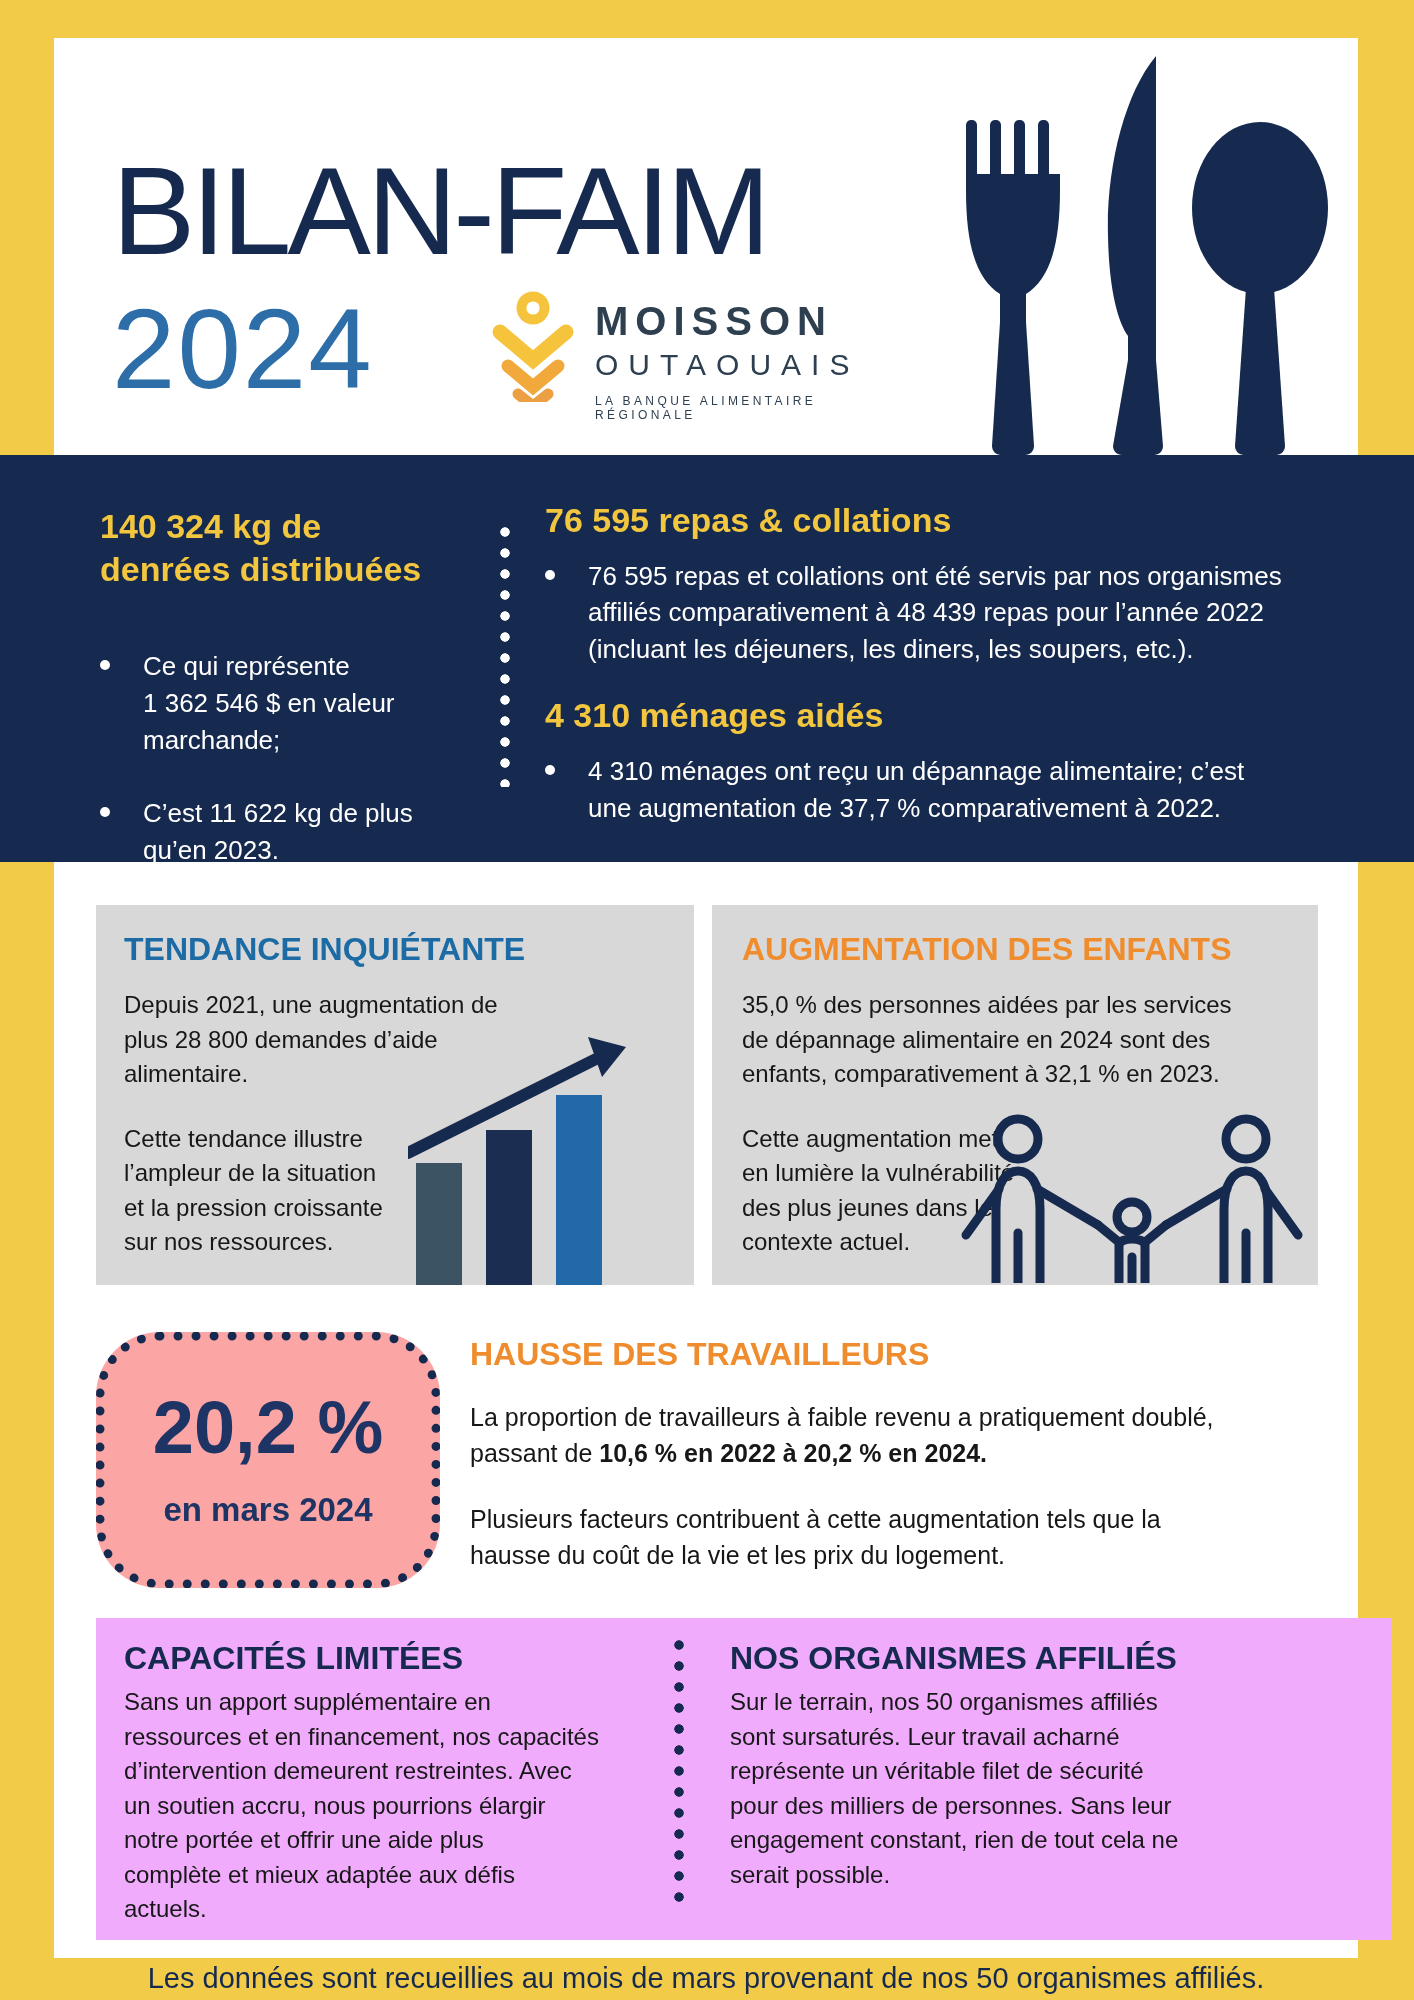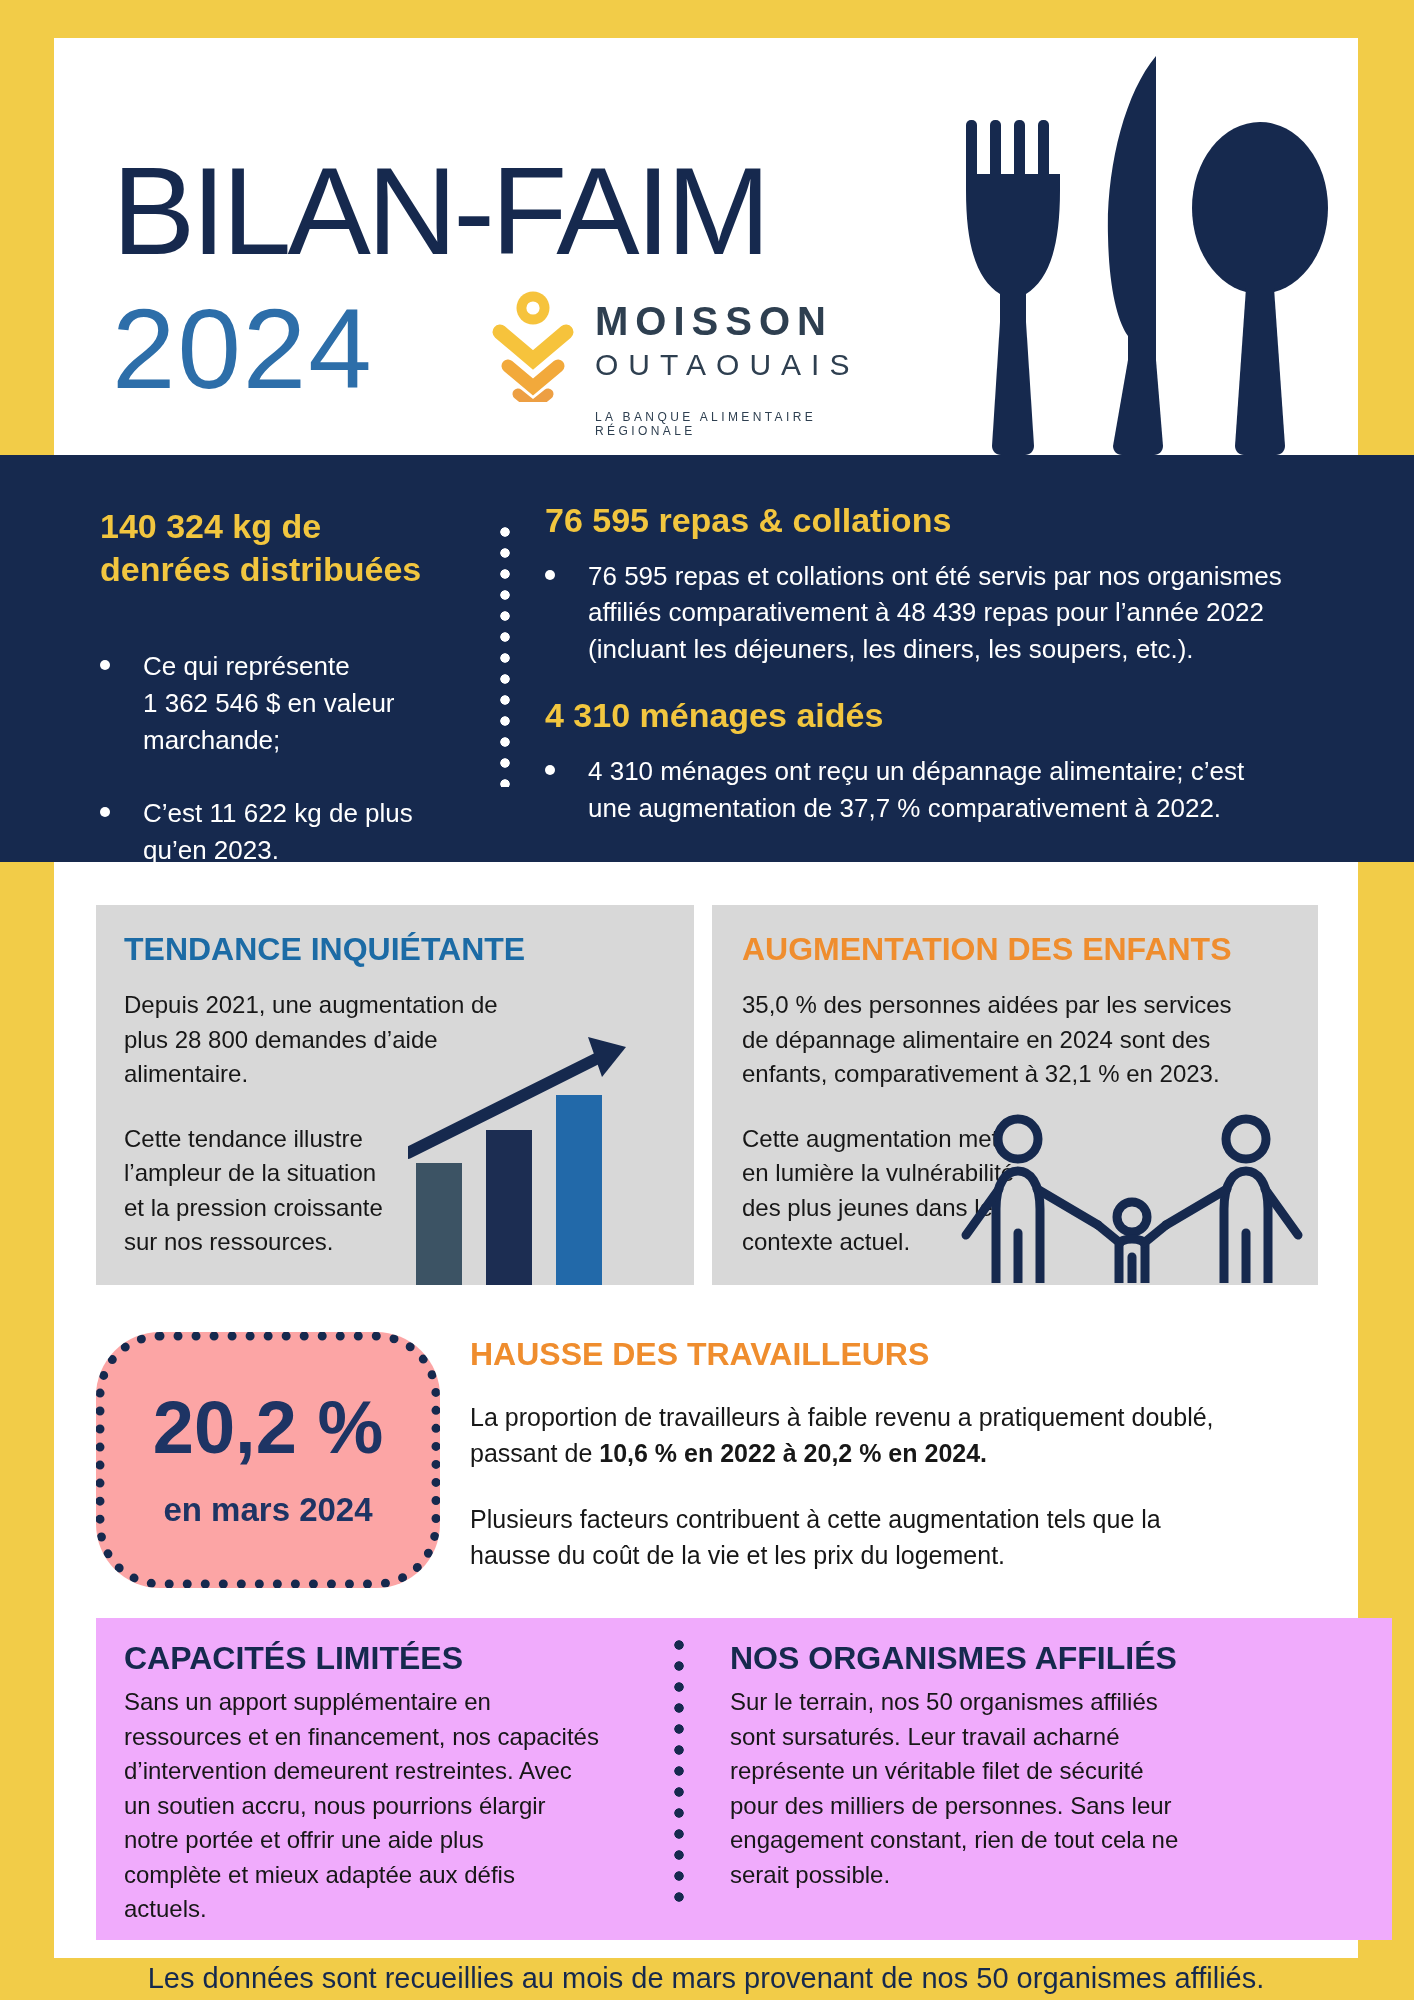--- a/index.html
+++ b/index.html
@@ -21,21 +21,21 @@
   .page-year {
     position:absolute; left:112px; top:292px;
     font-size:114px; font-weight:400; letter-spacing:2px; line-height:1;
     color:#2D6EA9;
   }
   .logo { position:absolute; left:487px; top:287px; width:420px; height:120px; }
   .logo-icon { position:absolute; left:0; top:0; }
   .logo-text { position:absolute; left:108px; top:12px; color:#2E3F50; }
   .logo-name   { font-size:40px; font-weight:700; letter-spacing:7px; }
   .logo-region { font-size:30px; font-weight:400; letter-spacing:10px; margin-top:4px; }
-  .logo-tagline{ font-size:12px; font-weight:400; letter-spacing:3.4px; margin-top:28px; }
+  .logo-tagline{ font-size:12px; font-weight:400; letter-spacing:3.4px; margin-top:12px; }
   .cutlery { position:absolute; left:960px; top:38px; }
 
   
   .stats-band { position:absolute; left:0; top:455px; width:1414px; height:407px; background:#16294E; color:#fff; }
   .band-heading { color:#F2C63F; font-size:34px; font-weight:700; line-height:1.25; }
   .pre { white-space:pre-line; }
   .band-left { position:absolute; left:100px; top:50px; width:400px; }
   .band-right { position:absolute; left:545px; top:44px; width:800px; }
   .bullet-row { display:flex; gap:33px; }
   .bullet-dot { flex:0 0 10px; width:10px; height:10px; border-radius:50%; background:#fff; margin-top:12px; }

